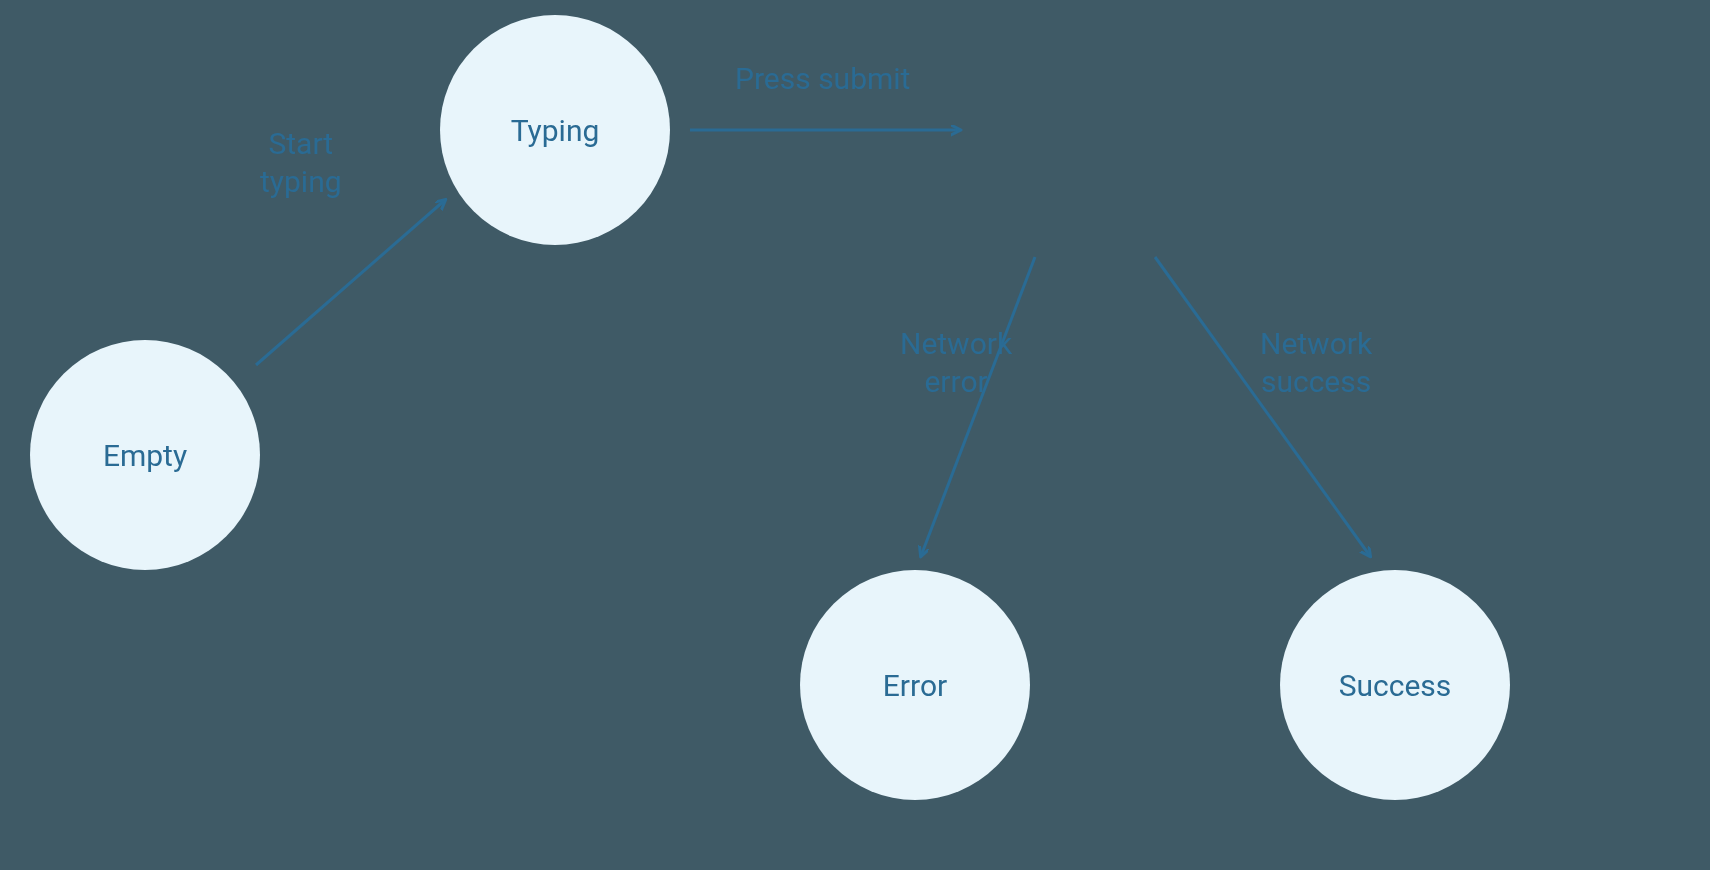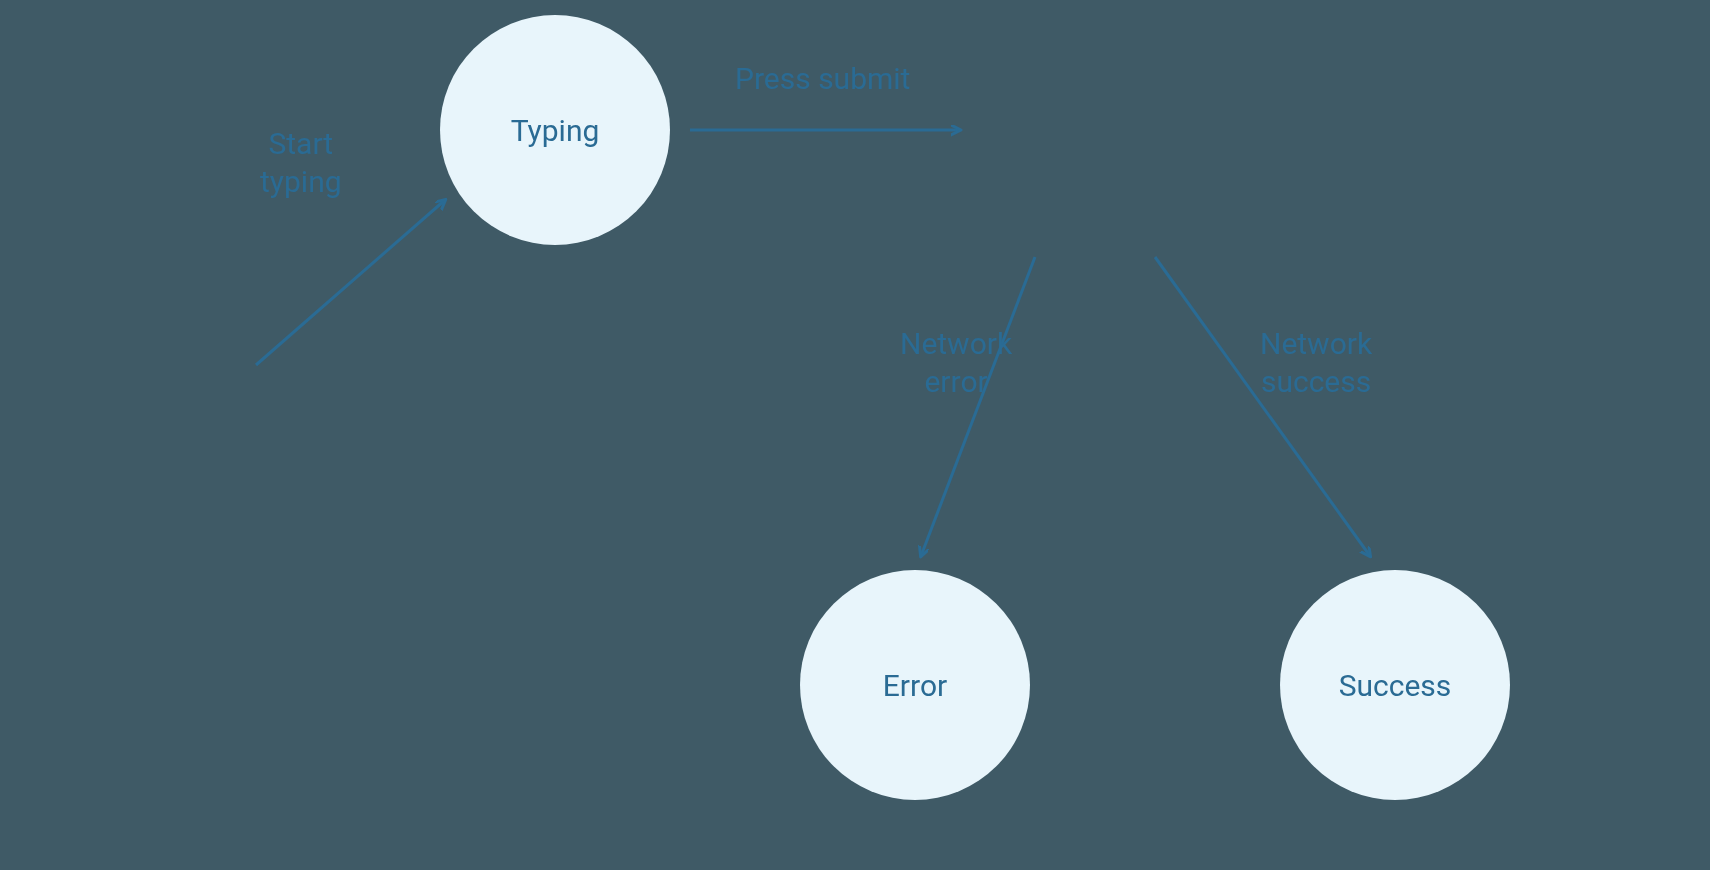--- a/index.html
+++ b/index.html
@@ -58,20 +58,23 @@
       <marker id="arrowhead" markerWidth="12" markerHeight="12" refX="9" refY="5" orient="auto" markerUnits="userSpaceOnUse">
         <path d="M0,0 L10,5 L0,10" fill="none" stroke="#2a6b94" stroke-width="3" stroke-linecap="round" stroke-linejoin="round"></path>
       </marker>
     </defs>
     <line stroke="#2a6b94" stroke-width="3" marker-end="url(#arrowhead)" x1="256" y1="365" x2="445" y2="200"></line>
     <line stroke="#2a6b94" stroke-width="3" marker-end="url(#arrowhead)" x1="690" y1="130" x2="960" y2="130"></line>
     <line stroke="#2a6b94" stroke-width="3" marker-end="url(#arrowhead)" x1="1035" y1="257" x2="921" y2="556"></line>
     <line stroke="#2a6b94" stroke-width="3" marker-end="url(#arrowhead)" x1="1155" y1="257" x2="1370" y2="556"></line>
   </svg>
 
+  <div class="node" style="left: 30px; top: 340px;">
+    <span>Empty</span>
+  </div>
   <div class="node" style="left: 440px; top: 15px;">
     <span>Typing</span>
   </div>
   <div class="node" style="left: 800px; top: 570px;">
     <span>Error</span>
   </div>
   <div class="node" style="left: 1280px; top: 570px;">
     <span>Success</span>
   </div>
 

